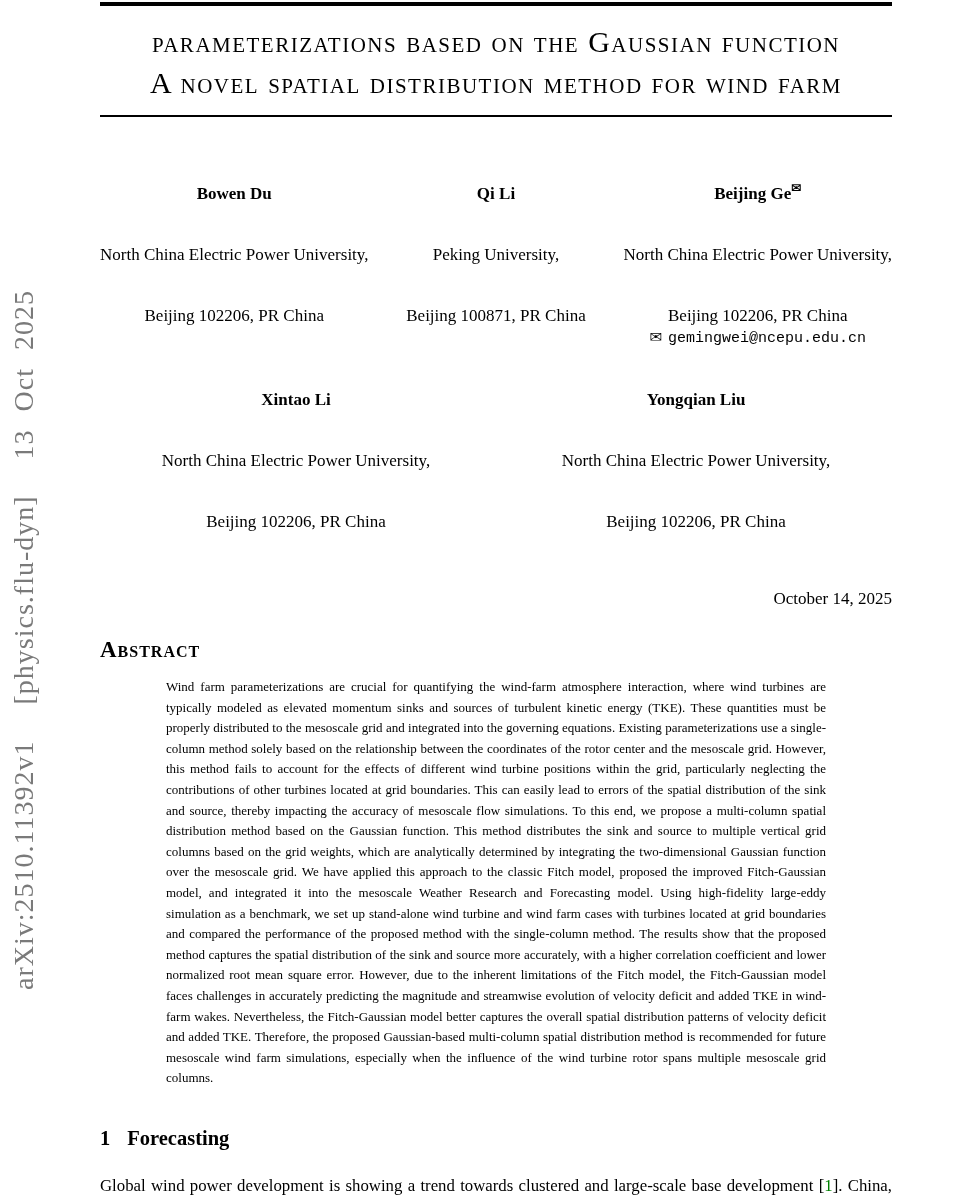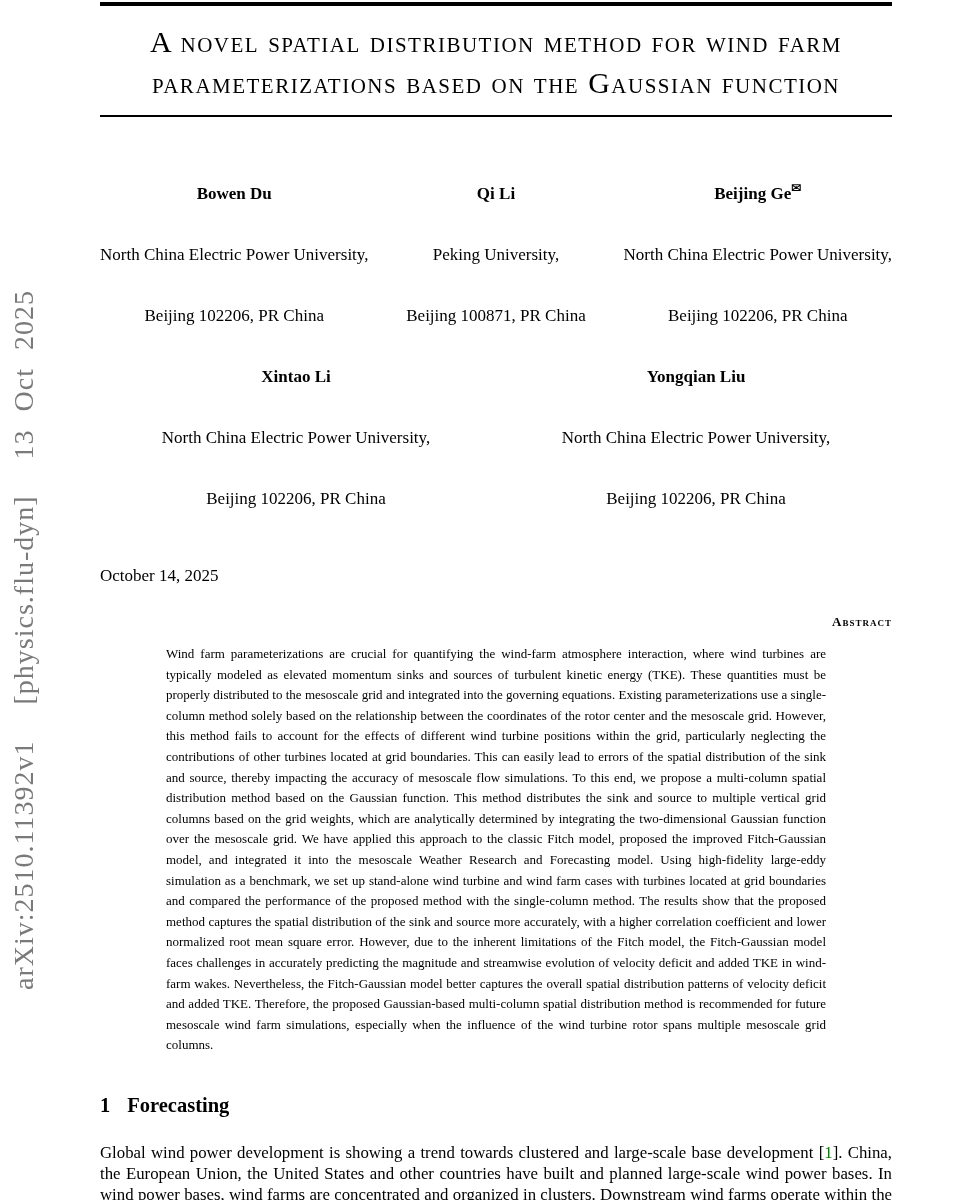--- a/index.html
+++ b/index.html
@@ -48,31 +48,31 @@
     line-height: 0;
   }
   .author-email {
     font-family: "Liberation Mono", monospace;
     font-size: 15px;
     white-space: nowrap;
     margin-top: 1px;
   }
   .email-envelope { font-family: "DejaVu Sans", sans-serif; font-size: 15px; margin-right: 6px; }
   .date-line {
-    text-align: left;
+    text-align: right;
     font-size: 17px;
     line-height: 21px;
     margin-top: 56px;
     font-family: Liberation Serif, serif;
   }
   .abstract-heading {
-    text-align: right;
+    text-align: left;
     font-variant: small-caps;
     font-weight: bold;
-    font-size: 13px;
+    font-size: 23px;
     letter-spacing: 1px;
     margin-top: 28px;
   }
   .abstract-text {
     margin: 14px 66px 0 66px;
     text-align: justify;
     font-size: 13px;
     line-height: 20.6px;
     hyphens: auto;
   }
@@ -107,41 +107,42 @@
 </head>
 <body>
 
 <div class="arxiv-watermark">arXiv:2510.11392v1  [physics.flu-dyn]  13 Oct 2025</div>
 
 <div class="content">
 
   <div class="rule rule-thick"></div>
 
   <h1 class="title">
+    <span style="display:block">parameterizations based on the Gaussian function</span>
     <span style="display:block">A novel spatial distribution method for wind farm</span>
-    <span style="display:block">parameterizations based on the Gaussian function</span>
   </h1>
 
   <div class="rule rule-thin"></div>
 
   <div class="authors-row authors-row-1">
     <div class="author">
       <div class="author-name">Bowen Du</div>
       <div class="author-affil">North China Electric Power University,</div>
       <div class="author-affil">Beijing 102206, PR China</div>
     </div>
     <div class="author">
       <div class="author-name">Qi Li</div>
       <div class="author-affil">Peking University,</div>
       <div class="author-affil">Beijing 100871, PR China</div>
     </div>
     <div class="author">
       <div class="author-name"><span>Beijing Ge</span><sup class="corr-mark">✉</sup></div>
       <div class="author-affil">North China Electric Power University,</div>
       <div class="author-affil">Beijing 102206, PR China</div>
+      <div class="author-email"><span class="email-envelope">✉</span><span>gemingwei@ncepu.edu.cn</span></div>
     </div>
   </div>
 
   <div class="authors-row authors-row-2">
     <div class="author">
       <div class="author-name">Xintao Li</div>
       <div class="author-affil">North China Electric Power University,</div>
       <div class="author-affil">Beijing 102206, PR China</div>
     </div>
     <div class="author">

